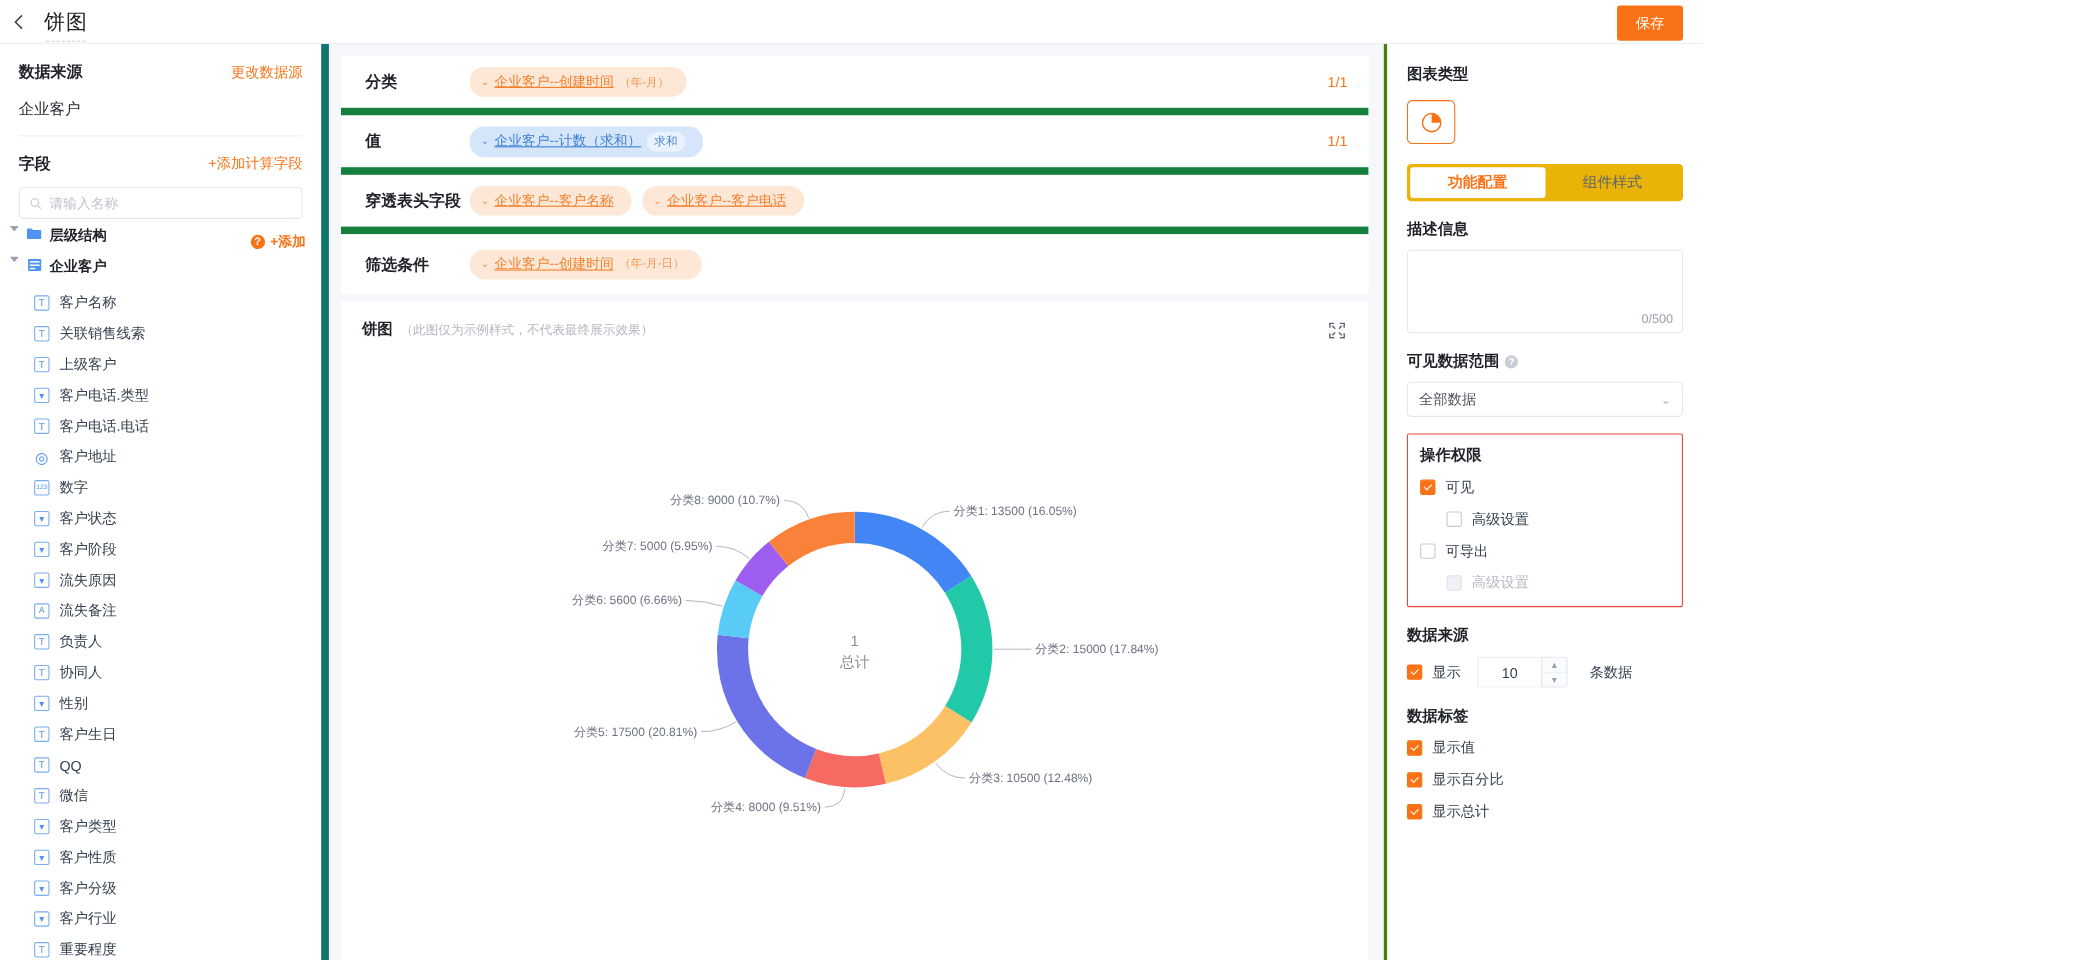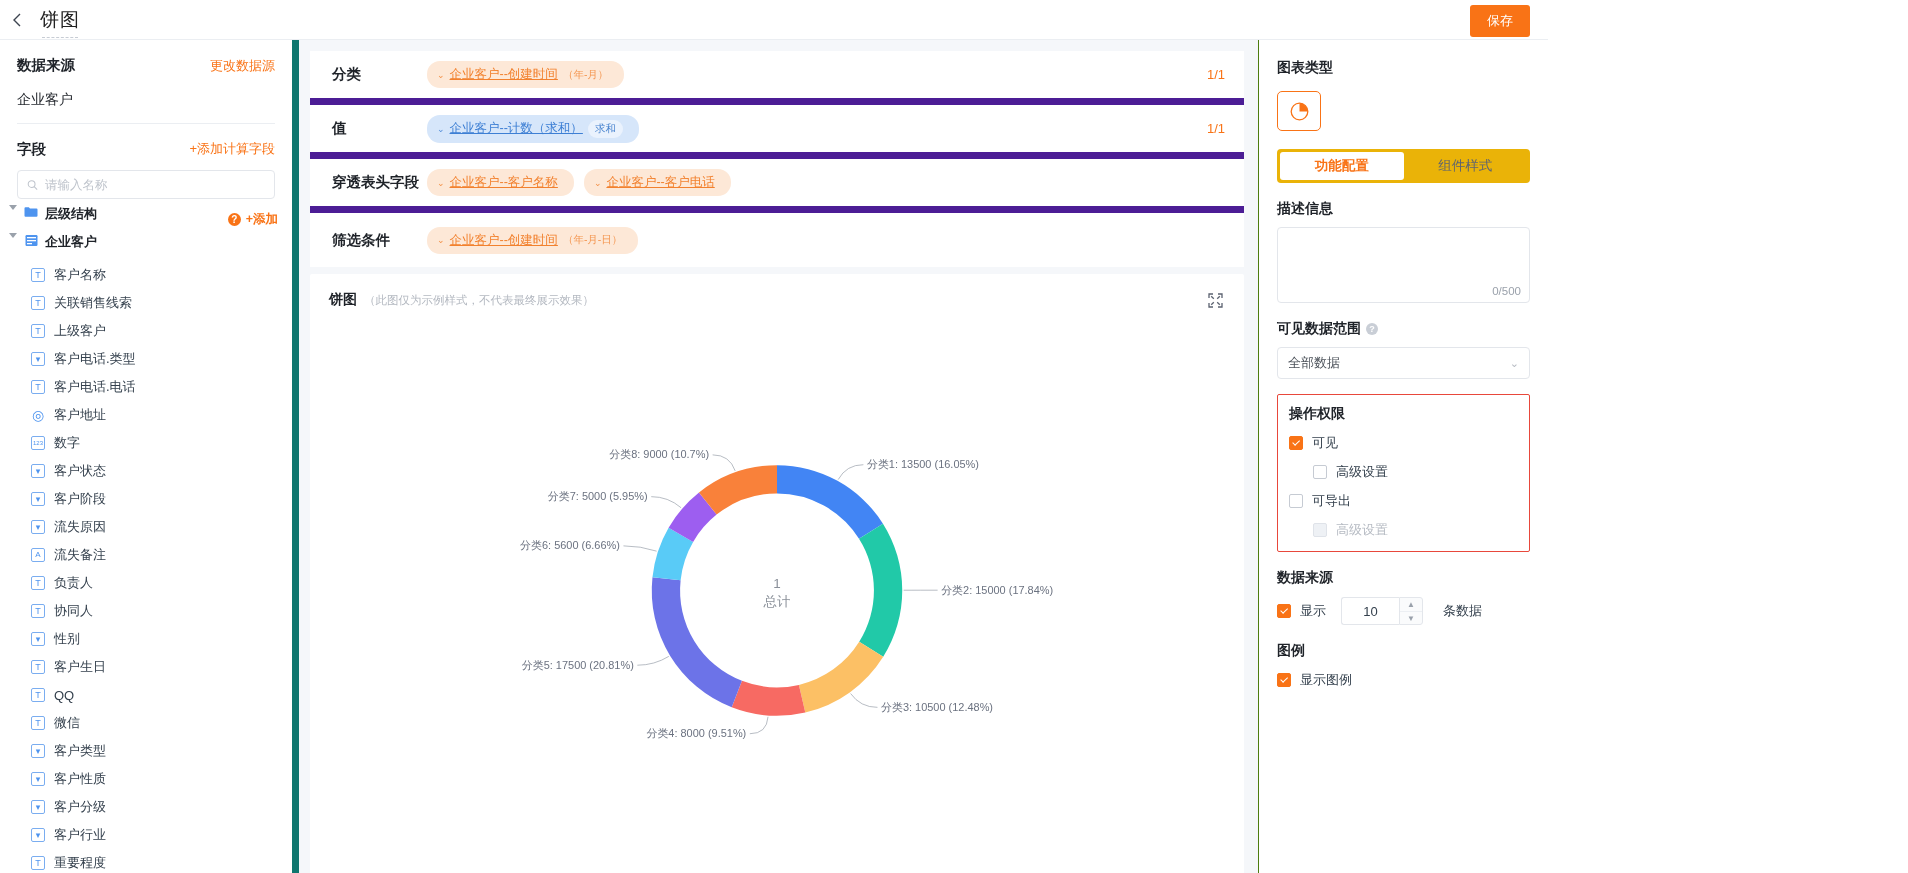--- a/index.html
+++ b/index.html
@@ -109,21 +109,21 @@
   }
   .ficon.folder { border: none; }
   .ficon.geo { border: none; font-size: 14px; color: #4e94ef; }
 
   
   .center { flex: 1 1 auto; background: #f5f7fa; padding: 11px 14px 0 11px; min-width: 0; overflow: hidden; }
   .card { background: #fff; border-radius: 2px; }
   .shelf-card { padding: 0; }
   .shelf-row {
     display: flex; align-items: center; min-height: 54px;
-    border-bottom: 7px solid #4c1d95; padding: 0 19px 0 22px; background: #fff;
+    border-bottom: 7px solid #15803d; padding: 0 19px 0 22px; background: #fff;
   }
   .shelf-row:last-child { border-bottom: none; }
   .shelf-label {
     font-size: 14.5px; font-weight: bold; color: #1f2329;
     width: 95px; flex: 0 0 95px;
   }
   .chips { display: flex; align-items: center; gap: 10px; flex: 1 1 auto; }
   .chip {
     display: inline-flex; align-items: center; gap: 5px;
     border-radius: 13px; padding: 5px 16px 5px 10px;
@@ -149,21 +149,21 @@
   .expand-btn {
     margin-left: auto; width: 22px; height: 22px;
     display: flex; align-items: center; justify-content: center; cursor: pointer;
   }
   .chart-area { position: relative; width: 100%; height: calc(100% - 34px); }
   .chart-area svg { display: block; width: 100%; height: 100%; }
 
   
   .rpanel {
     width: 290px; flex: 0 0 290px;
-    border-left: 1px solid #4d7c0f; background: #fff;
+    border-left: 3px solid #4d7c0f; background: #fff;
     padding: 0 18px; overflow: hidden; position: relative;
   }
   .rsec-title { font-size: 14px; font-weight: bold; color: #1f2329; }
   .rtype { padding-top: 19px; }
   .type-box {
     margin-top: 14px; width: 44px; height: 40px;
     border: 1px solid #f97316; border-radius: 5px;
     display: flex; align-items: center; justify-content: center; cursor: pointer;
   }
   .tabs {
@@ -570,26 +570,34 @@
             <span class="num">10</span>
             <span class="arrows">
               <span class="ar">▲</span>
               <span class="ar">▼</span>
             </span>
           </span>
           <span class="unit">条数据</span>
         </div>
       </div>
 
-
       <div class="rblock">
-        <div class="rsec-title">图例</div>
-        <div id="legend-list">
+        <div class="rsec-title">数据标签</div>
+        <div id="labels-list">
             <div class="ck-row">
               <span class="cb on"></span>
-              <span class="lbl">显示图例</span>
+              <span class="lbl">显示值</span>
+            </div>
+            <div class="ck-row">
+              <span class="cb on"></span>
+              <span class="lbl">显示百分比</span>
+            </div>
+            <div class="ck-row">
+              <span class="cb on"></span>
+              <span class="lbl">显示总计</span>
             </div>
           </div>
       </div>
+
     </div>
 
   </div>
 </div>
 
 </body></html>

